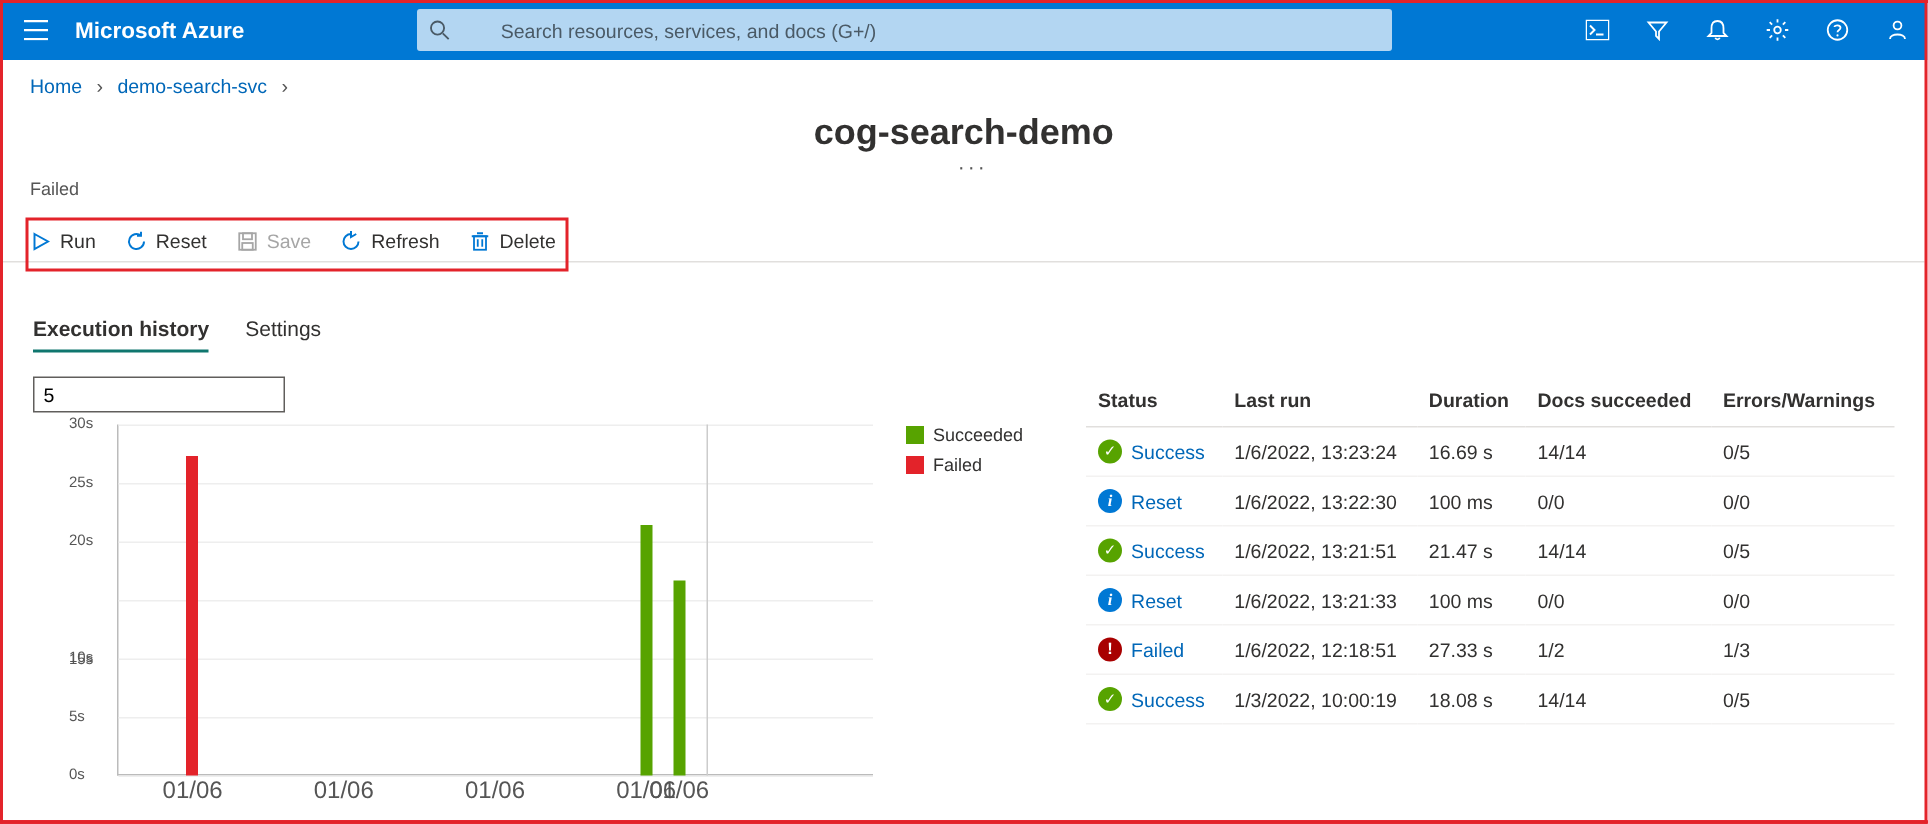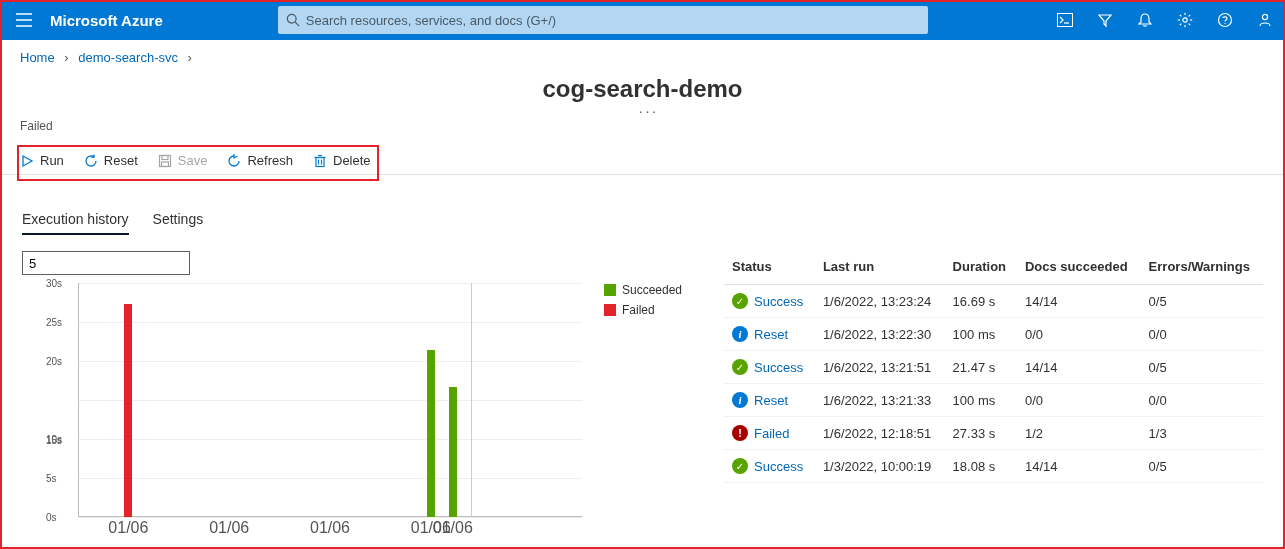--- a/index.html
+++ b/index.html
@@ -29,20 +29,21 @@
     margin-left: 115px;
     flex: 0 0 650px;
   }
   .search-box {
     background: #b3d6f2;
     border-radius: 2px;
     height: 28px;
     display:flex; align-items:center;
     padding: 0 8px;
     color: #444;
+    gap: 28px;
   }
   .search-box input {
     background: transparent; border: none; outline:none;
     flex:1; font-size:13px; color:#333;
     padding-left:6px;
   }
   .search-box input::placeholder { color:#4a5a66; }
   .search-ico { color:#4a5a66; }
   .top-spacer { flex:1; }
   .top-icons { display:flex; }
@@ -90,21 +91,21 @@
     border:2px solid #e3232a; pointer-events:none;
   }
 
   
   .tabs {
     display:flex;
     padding: 36px 22px 0 22px;
     border-bottom: 0;
   }
   .tabs .tab { margin-right:24px; font-size:14px; padding-bottom:6px; color:#323130; }
-  .tabs .tab.active { font-weight:400; border-bottom:2px solid #0f172a; }
+  .tabs .tab.active { font-weight:700; border-bottom:2px solid #0f766e; }
 
   
   .content { padding: 16px 22px 20px 22px; display:flex; }
   .chart-side { flex: 0 0 640px; }
   .runs-label { font-size:13px; margin-bottom:4px; }
   .runs-input {
     width:168px; height:24px; border:1px solid #605e5c;
     padding:2px 6px; font-size:13px; display:block;
   }
 

